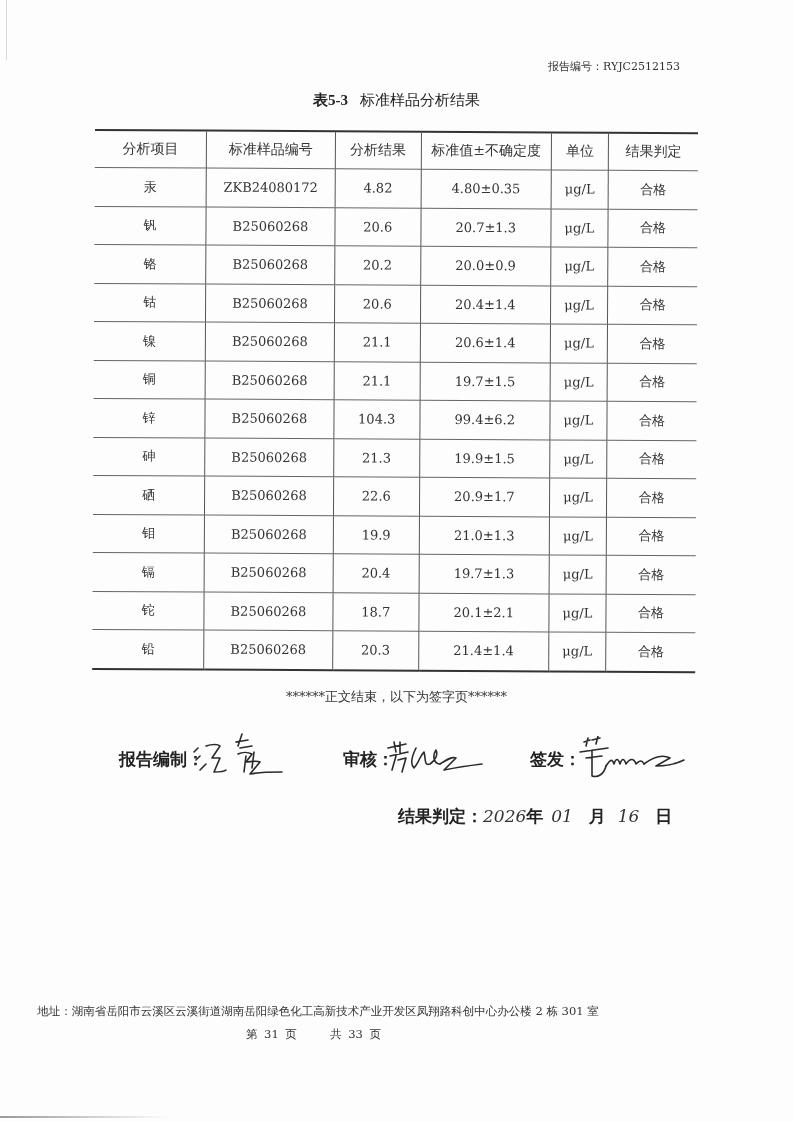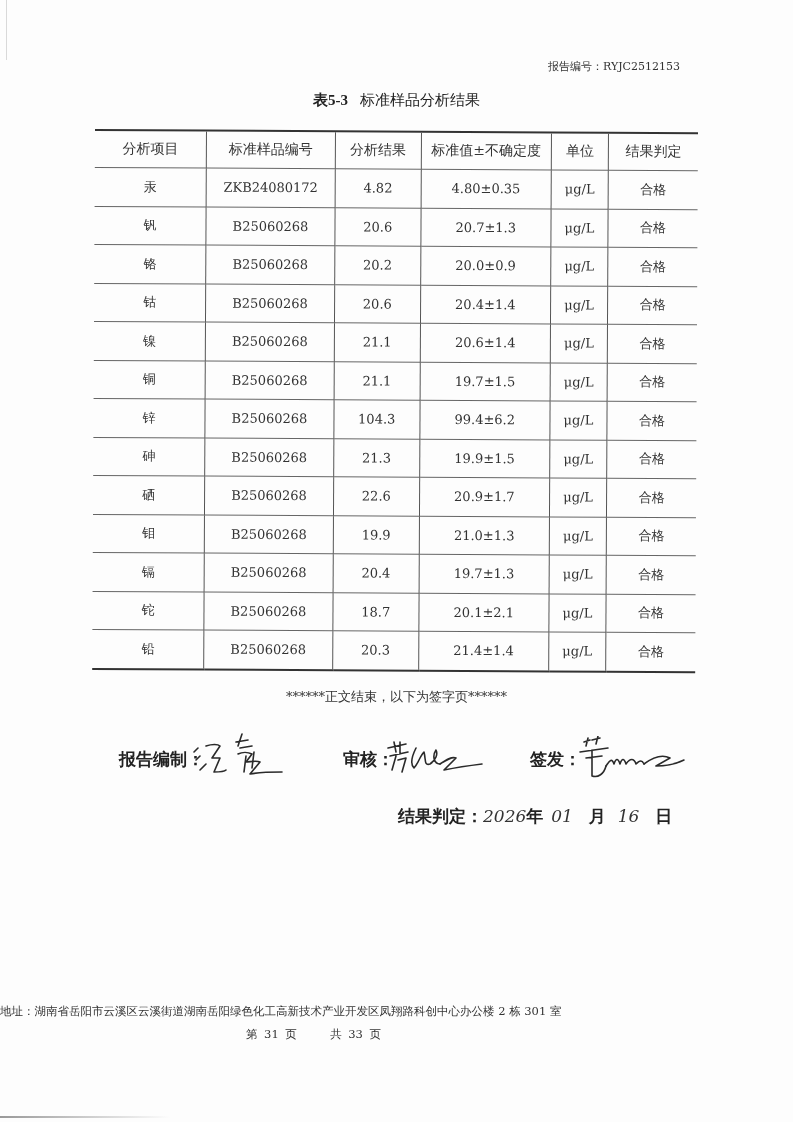--- a/index.html
+++ b/index.html
@@ -116,21 +116,21 @@
     font-weight: normal;
     font-style: italic;
     font-size: 17px;
     color: #333;
   }
   .footer-address {
     position: absolute;
     left: 0;
     width: 636px;
     top: 1004px;
-    text-align: left;
+    text-align: center;
     font-size: 11.5px;
     color: #333;
   }
   .footer-page {
     position: absolute;
     left: 0;
     width: 627px;
     top: 1027px;
     text-align: center;
     font-size: 11.5px;

